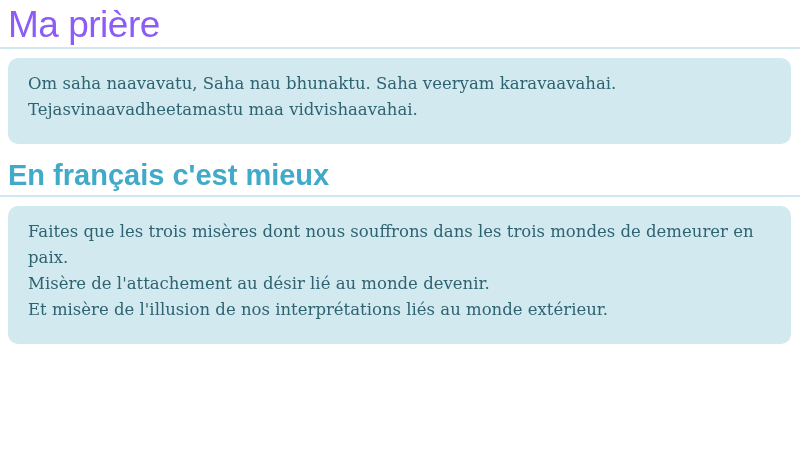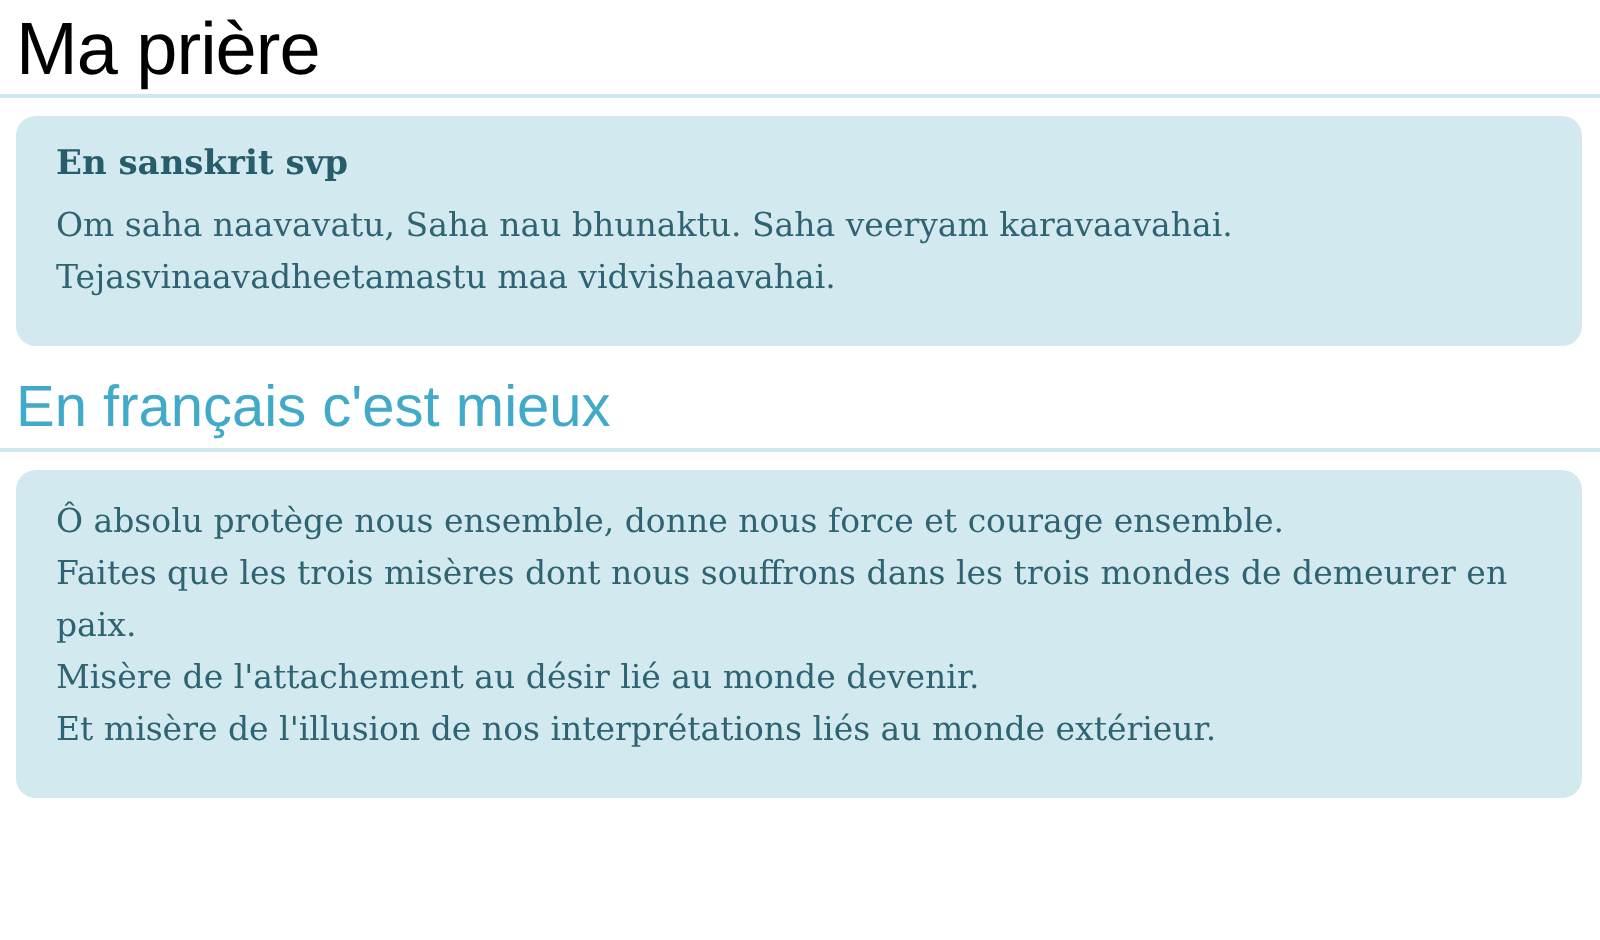--- a/index.html
+++ b/index.html
@@ -11,21 +11,21 @@
     width: 800px;
     height: 470px;
     overflow: hidden;
     font-family: "DejaVu Serif", serif;
   }
   .page-title {
     font-family: "Liberation Sans", sans-serif;
     font-weight: 400;
     font-size: 37px;
     line-height: 42px;
-    color: #000000;
+    color: #8b5cf6;
     margin: 0;
     padding: 4px 0 1px 8px;
     letter-spacing: -0.5px;
   }
   .divider {
     height: 2px;
     background: #cfe7ee;
     border: none;
     margin: 0 0 9px 0;
     width: 100%;
@@ -45,40 +45,38 @@
     margin: 0 0 7px 0;
   }
   .box-line {
     font-size: 16.5px;
     line-height: 26px;
     margin: 0;
     color: #2e6371;
   }
   .section-title {
     font-family: "Liberation Sans", sans-serif;
-    font-weight: 400;
+    font-weight: 700;
     font-size: 29px;
     line-height: 33px;
     color: #41aac9;
     margin: 0;
     padding: 15px 0 3px 8px;
   }
 </style>
 </head>
 <body>
 
 <h1 class="page-title">Ma prière</h1>
 <div class="divider"></div>
 
 <div class="info-box">
-  <p class="box-heading">En sanskrit svp</p>
   <p class="box-line">Om saha naavavatu, Saha nau bhunaktu. Saha veeryam karavaavahai. Tejasvinaavadheetamastu maa vidvishaavahai.</p>
 </div>
 
 <h2 class="section-title">En français c'est mieux</h2>
 <div class="divider"></div>
 
 <div class="info-box">
-  <p class="box-line">Ô absolu protège nous ensemble, donne nous force et courage ensemble.</p>
   <p class="box-line">Faites que les trois misères dont nous souffrons dans les trois mondes de demeurer en paix.</p>
   <p class="box-line">Misère de l'attachement au désir lié au monde devenir.</p>
   <p class="box-line">Et misère de l'illusion de nos interprétations liés au monde extérieur.</p>
 </div>
 
 </body></html>

